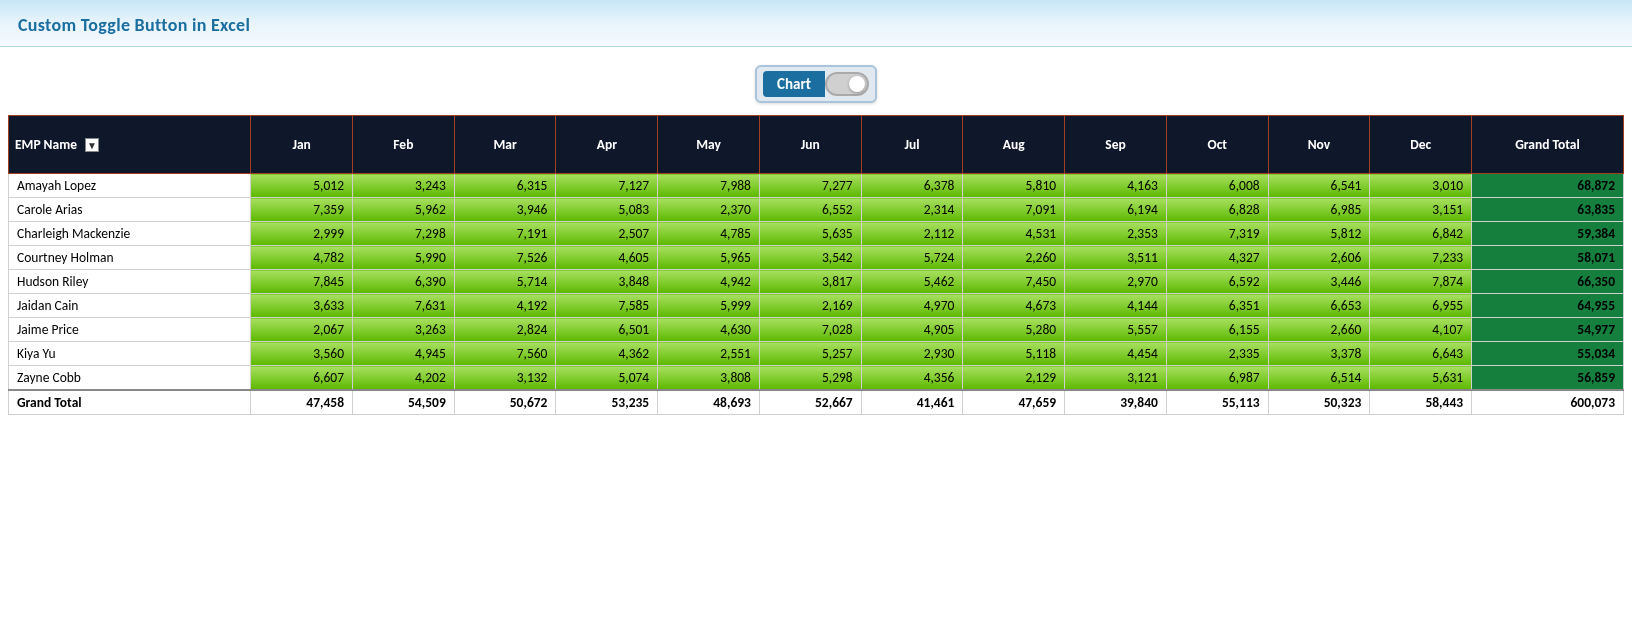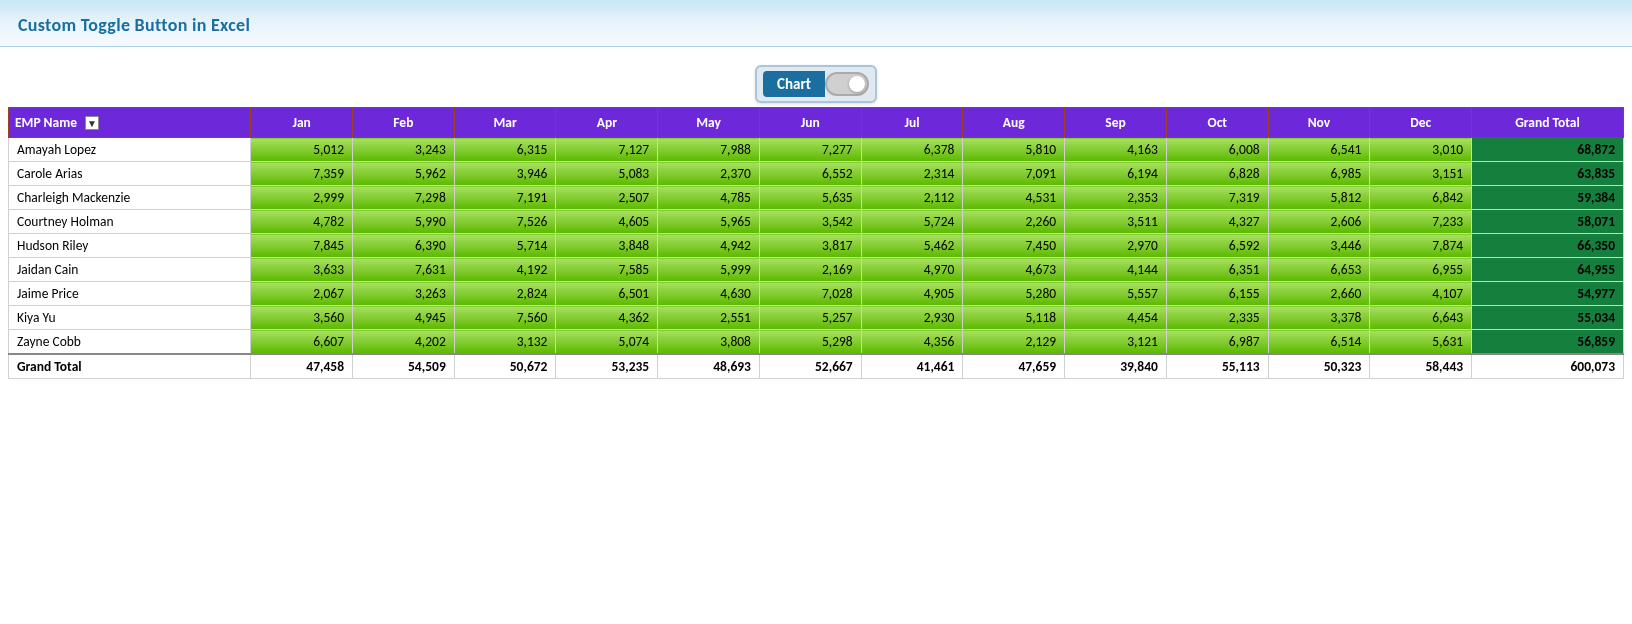--- a/index.html
+++ b/index.html
@@ -17,21 +17,21 @@
     .header-title {
       font-size: 18px;
       font-weight: bold;
       color: #1a6ea0;
       letter-spacing: 0.3px;
     }
     .toggle-row {
       display: flex;
       justify-content: center;
       align-items: center;
-      padding: 18px 0 4px 0;
+      padding: 18px 0 12px 0;
       gap: 10px;
     }
     .toggle-label {
       font-size: 15px;
       font-weight: bold;
       color: #1a6ea0;
       background: #1a6ea0;
       color: #fff;
       padding: 4px 14px;
       border-radius: 4px 0 0 4px;
@@ -68,24 +68,24 @@
     }
     .table-container {
       padding: 0 8px 0 8px;
     }
     table {
       border-collapse: collapse;
       width: 100%;
       font-size: 13.5px;
     }
     th {
-      background: #6d28d9;
+      background: #0f172a;
       color: #fff;
       text-align: center;
-      padding: 6px 8px;
+      padding: 20px 8px;
       font-weight: bold;
       border: 1px solid #a04020;
       white-space: nowrap;
     }
     th.name-col {
       text-align: left;
       padding-left: 6px;
     }
     td {
       border: 1px solid #d0d0d0;

